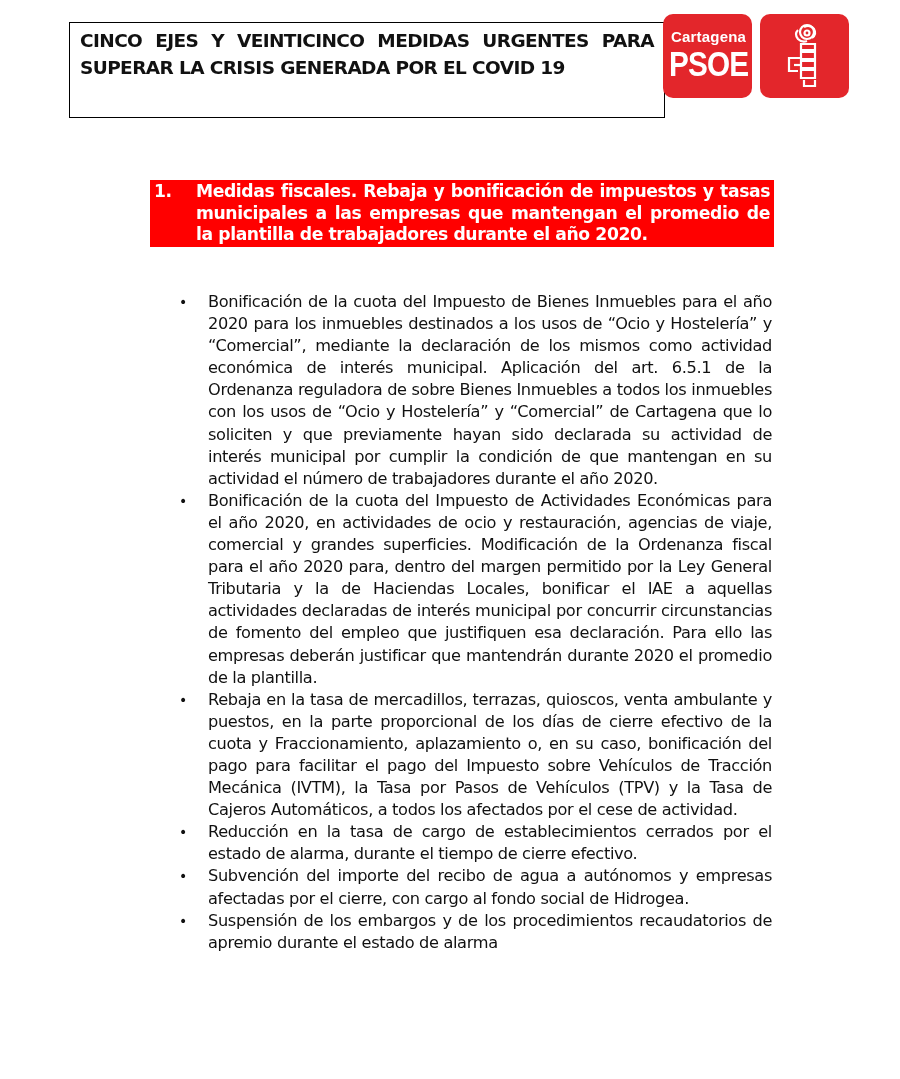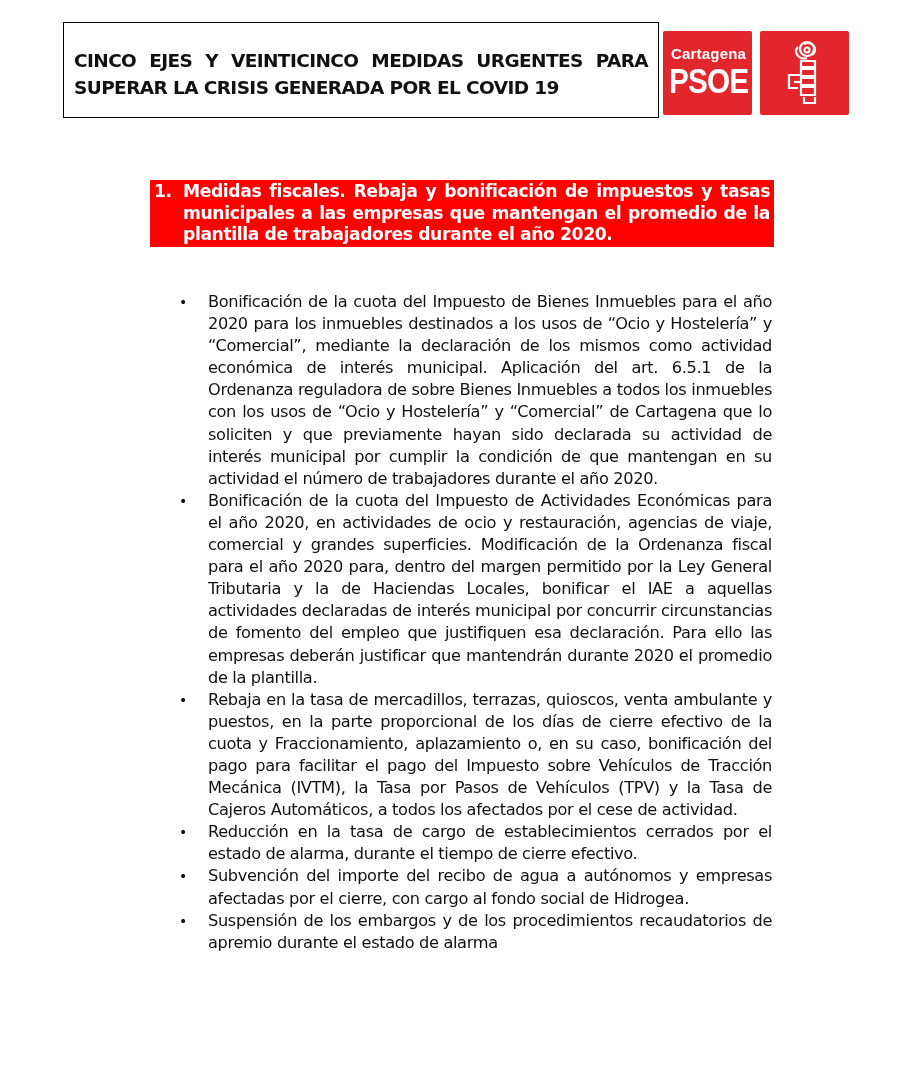--- a/index.html
+++ b/index.html
@@ -1,34 +1,34 @@
 <!DOCTYPE html>
 <html><head>
 <meta charset="utf-8">
 <style>
   html, body { margin: 0; padding: 0; background: #ffffff; }
   body { width: 900px; height: 1079px; position: relative; overflow: hidden;
          font-family: "DejaVu Sans", sans-serif; color: #111; }
-  .title-box { position: absolute; left: 63px; top: 22px; width: 596px; height: 96px;
-               border: 1.5px solid #000; box-sizing: border-box; padding: 24px 10px 0 10px; }
+  .title-box { position: absolute; left: 69px; top: 22px; width: 596px; height: 96px;
+               border: 1.5px solid #000; box-sizing: border-box; padding: 4px 10px 0 10px; }
   .title-box p { margin: 0; font-family: "DejaVu Sans", sans-serif; font-weight: bold;
                  font-size: 18.5px; line-height: 27px; text-align: justify; text-align-last: left; letter-spacing: -0.6px; }
-  .logo { position: absolute; top: 31px; height: 84px; background: #e3262b; border-radius: 2px; }
+  .logo { position: absolute; top: 14px; height: 84px; background: #e3262b; border-radius: 10px; }
   .logo-text { left: 663px; width: 89px; }
   .logo-text .city { position: absolute; left: 8px; top: 14px; color: #fff; font-family: "Liberation Sans", sans-serif;
                      font-size: 15px; font-weight: bold; letter-spacing: 0.2px; }
   .logo-text .party { position: absolute; left: 6px; top: 30px; color: #fff; font-family: "Liberation Sans", sans-serif;
                       font-size: 35px; font-weight: bold; letter-spacing: -1px; transform: scaleX(0.85); transform-origin: left; }
   .logo-fist { left: 760px; width: 89px; }
   .logo-fist svg { position: absolute; left: 22px; top: 8px; }
   .section-heading { position: absolute; left: 150px; top: 180px; width: 624px; background: #ff0000;
                      color: #fff; font-family: "DejaVu Sans", sans-serif; font-weight: bold; font-size: 17.2px;
                      line-height: 21.5px; box-sizing: border-box; padding: 1px 4px 1px 4px; letter-spacing: -0.4px; }
   .section-heading .num { position: absolute; left: 4px; top: 1px; }
-  .section-heading .txt { display: block; margin-left: 29px; text-align: justify; text-align-last: left; }
+  .section-heading .txt { display: block; margin-left: 42px; text-align: justify; text-align-last: left; }
   .bullets { position: absolute; left: 178px; top: 291px; width: 594px; margin: 0; padding: 0; list-style: none; }
   .bullets li { position: relative; padding-left: 30px; font-family: "DejaVu Sans", sans-serif; font-size: 16.2px;
                 line-height: 22.1px; text-align: justify; letter-spacing: -0.35px; }
   .bullets li .bullet { position: absolute; left: 1px; top: 0; font-size: 14px; }
   .bullets li .btext { display: block; }
 </style>
 </head>
 <body>
 
 <div class="title-box">

